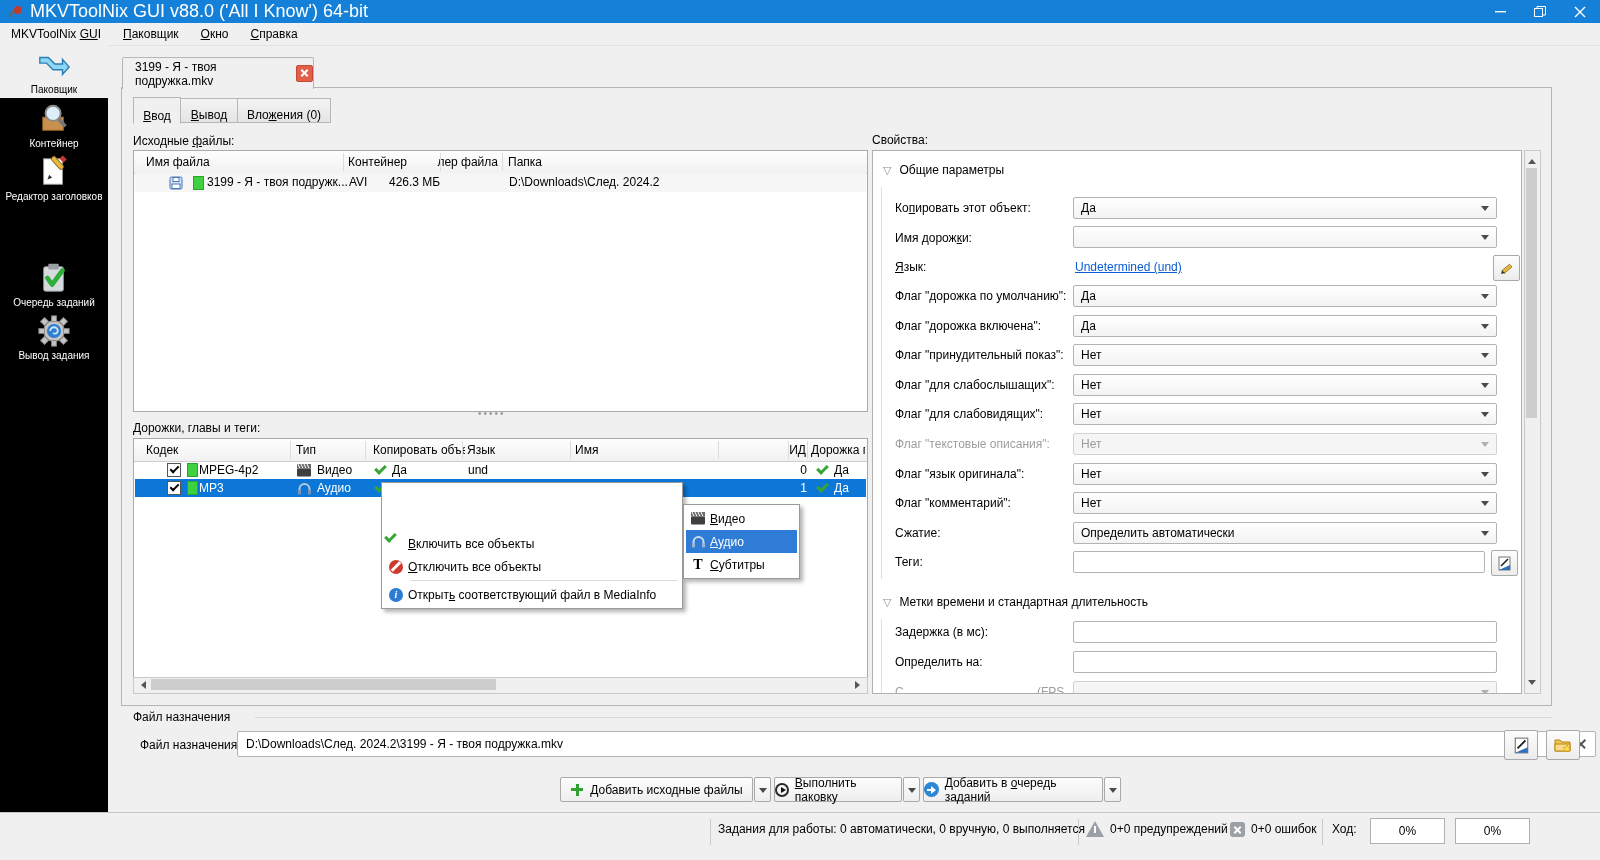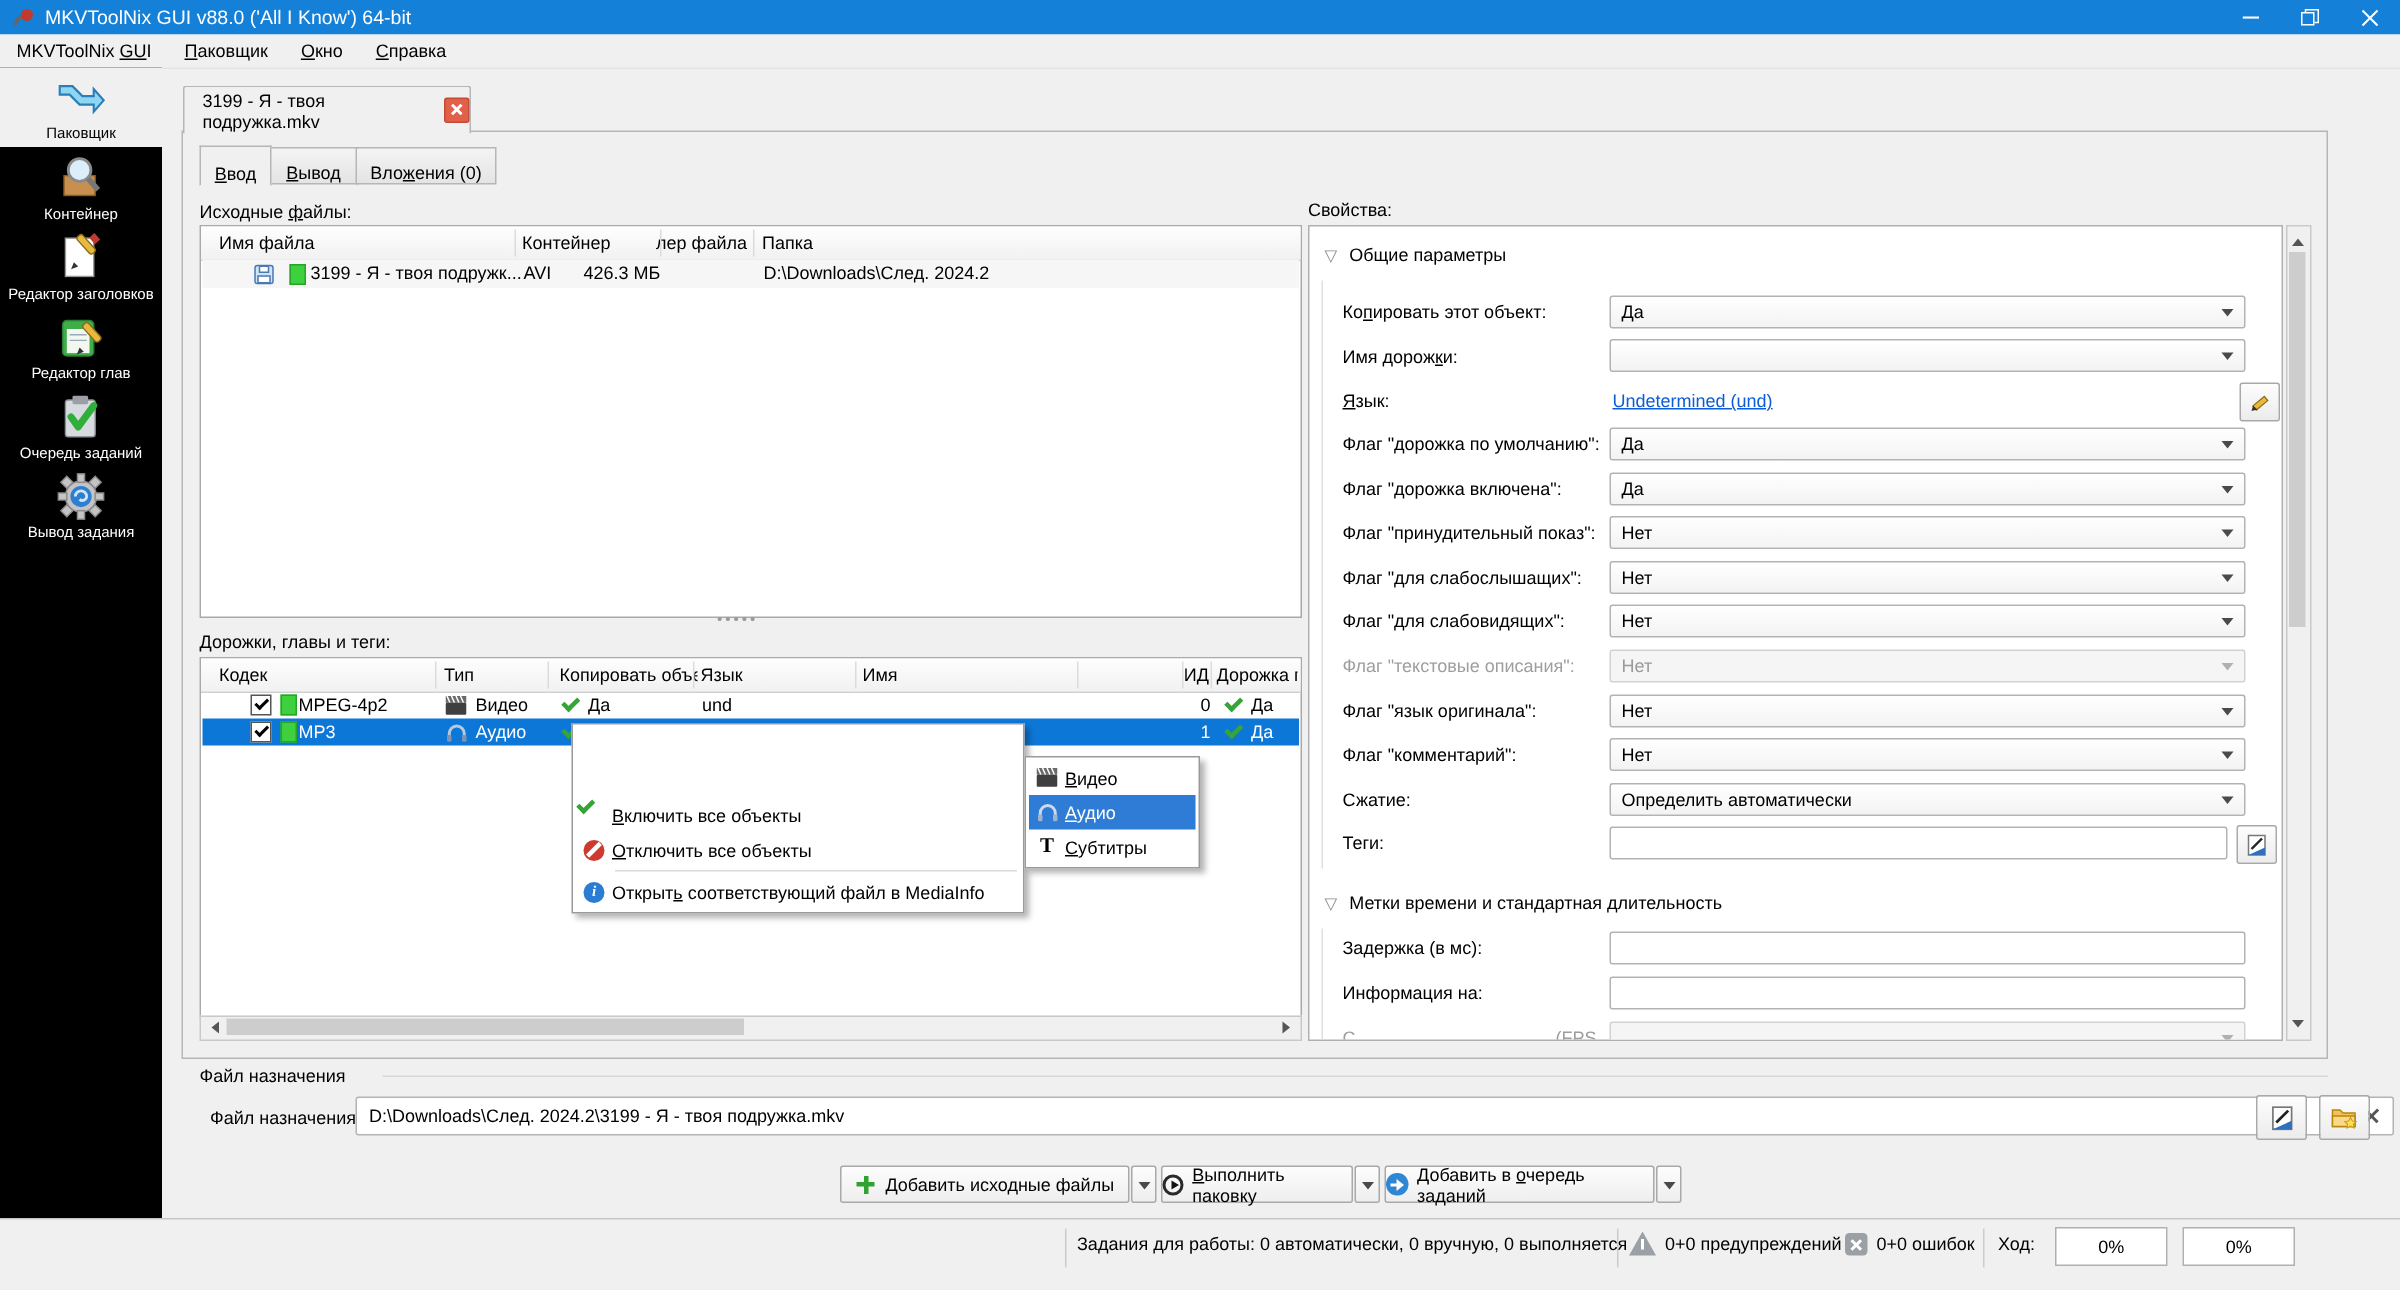--- a/index.html
+++ b/index.html
@@ -2,21 +2,21 @@
 <html><head>
 <meta charset="utf-8">
 <style>
   html,body{margin:0;padding:0;background:#444;}
   #app{position:relative;width:1600px;height:860px;background:#f0f0f0;overflow:hidden;
        font-family:"Liberation Sans",sans-serif;font-size:12px;color:#000;}
   .abs{position:absolute;}
   u{text-decoration:underline;}
   
   .titlebar{left:0;top:0;width:1600px;height:23px;background:#1580d8;color:#fff;display:flex;align-items:center;}
-  .titlebar .ttl{margin-left:6px;font-size:13px;}
+  .titlebar .ttl{margin-left:6px;font-size:18px;}
   .wbtn{width:40px;height:23px;display:flex;align-items:center;justify-content:center;}
   
   .menubar{left:0;top:23px;width:1600px;height:22px;background:#f0f0f0;display:flex;align-items:center;border-bottom:1px solid #e3e3e3;}
   .mitem{padding:2px 11px;}
   
   .sidebar{left:0;top:45px;width:108px;height:767px;background:#000;}
   .side-item{position:absolute;left:0;width:108px;height:53px;text-align:center;color:#fff;}
   .side-item.active{background:#f0f0f0;color:#000;}
   .side-item svg{margin-top:3px;}
   .side-item .lbl{display:block;font-size:10px;margin-top:-1px;white-space:nowrap;}
@@ -157,31 +157,20 @@
     </div>
     <div class="side-item" style="top:107px">
       <svg width="34" height="34" viewBox="0 0 36 36">
         <rect x="7" y="4" width="20" height="27" fill="#fff" stroke="#999"></rect>
         <rect x="14" y="6" width="16" height="5" rx="2" transform="rotate(48 22 8)" fill="#e8b93c" stroke="#8a6a1f"></rect>
         <polygon points="11,26 16,24 13,21" fill="#333"></polygon>
         <rect x="25" y="2" width="6" height="5" transform="rotate(48 28 4)" fill="#c2392d"></rect>
       </svg>
       <span class="lbl">Редактор заголовков</span>
     </div>
-    <div class="side-item" style="top:160px">
-      <svg width="34" height="34" viewBox="0 0 36 36">
-        <rect x="5" y="6" width="22" height="25" rx="3" fill="#3fae49" stroke="#2b7d33"></rect>
-        <rect x="8" y="12" width="16" height="17" fill="#f2f8f0"></rect>
-        <line x1="10" y1="16" x2="22" y2="16" stroke="#9ab" stroke-width="1"></line>
-        <line x1="10" y1="20" x2="22" y2="20" stroke="#9ab" stroke-width="1"></line>
-        <rect x="18" y="12" width="16" height="5" rx="2" transform="rotate(48 26 14)" fill="#e8b93c" stroke="#8a6a1f"></rect>
-        <polygon points="15,30 20,28 17,25" fill="#333"></polygon>
-      </svg>
-      <span class="lbl">Редактор глав</span>
-    </div>
     <div class="side-item" style="top:213px">
       <svg width="34" height="34" viewBox="0 0 36 36">
         <rect x="7" y="6" width="21" height="26" rx="2" fill="#d7dbe0" stroke="#8b9095"></rect>
         <rect x="12" y="3" width="11" height="6" rx="1" fill="#9aa0a6"></rect>
         <path d="M11 18 L16 25 L27 10" fill="none" stroke="#2fae3a" stroke-width="5" stroke-linecap="round" stroke-linejoin="round"></path>
       </svg>
       <span class="lbl">Очередь заданий</span>
     </div>
     <div class="side-item" style="top:266px">
       <svg width="34" height="34" viewBox="0 0 36 36">
@@ -408,21 +397,21 @@
       <span class="tri">▽</span>
       <span>Метки времени и стандартная длительность</span>
     </div>
     <div class="indent" style="top:468px;height:74px"></div>
 
     <span class="plabel" style="top:474px">Задержка (в мс):</span>
     <div class="pctl inbx" style="top:470px">
       <span></span>
     </div>
 
-    <span class="plabel" style="top:504px">Информация на:</span>
+    <span class="plabel" style="top:504px">Определить на:</span>
     <div class="pctl inbx" style="top:500px">
       <span></span>
     </div>
 
     <span class="plabel dislbl" style="top:534px">С</span>
     <span class="plabel dislbl" style="left:164px;top:534px">(FPS</span>
     <div class="pctl selbx dis" style="top:530px">
         <span class="sa"></span>
       </div>
   </div>

